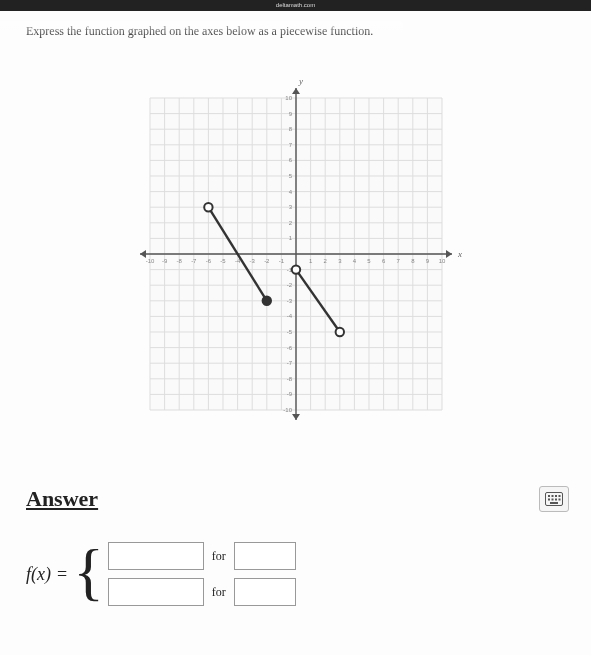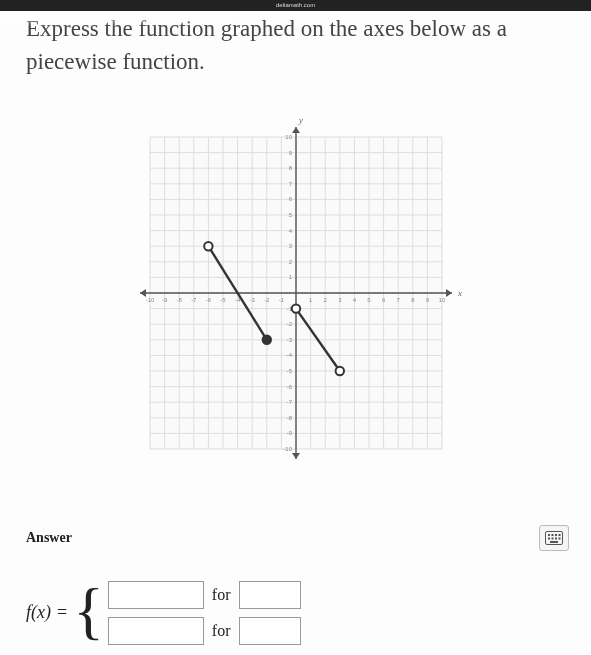--- a/index.html
+++ b/index.html
@@ -18,24 +18,24 @@
     color: #ddd;
     font-size: 6px;
     font-family: Arial, sans-serif;
     text-align: center;
     line-height: 11px;
   }
   .content {
     padding: 0 26px 0 26px;
   }
   .question {
-    font-size: 23px;
+    font-size: 12px;
     line-height: 1.45;
     color: #444;
-    padding-top: 1px;
+    padding-top: 12px;
   }
   .question .faded-top {
     position: relative;
   }
   .question .faded-top::before {
     content: "";
     position: absolute;
     left: -30px; right: -30px; top: -3px; height: 14px;
     background: linear-gradient(rgba(255,255,255,0.7), rgba(255,255,255,0));
     pointer-events: none;
@@ -57,21 +57,22 @@
   .pt-closed { fill: #333; stroke: #333; stroke-width: 2; }
 
   .answer-row {
     display: flex;
     align-items: center;
     justify-content: space-between;
     margin-top: 42px;
   }
   .answer-heading {
     font-weight: bold;
-    font-size: 14px;
+    font-size: 22px;
+    text-decoration: underline;
   }
   .keypad-btn {
     width: 30px;
     height: 26px;
     border: 1px solid #bbb;
     border-radius: 3px;
     background: #f5f5f5;
     display: flex;
     align-items: center;
     justify-content: center;
@@ -105,21 +106,21 @@
     font-size: 14px;
     padding: 2px 4px;
   }
   .cond-input {
     width: 62px; height: 28px;
     border: 1px solid #999;
     background: #fff;
     font-size: 14px;
     padding: 2px 4px;
   }
-  .for-text { font-size: 16px; font-family: Georgia, serif; }
+  .for-text { font-size: 12px; font-family: Georgia, serif; }
 </style>
 </head>
 <body>
 
 <div class="topbar">
   <span>deltamath.com</span>
 </div>
 
 <div class="content">
 

